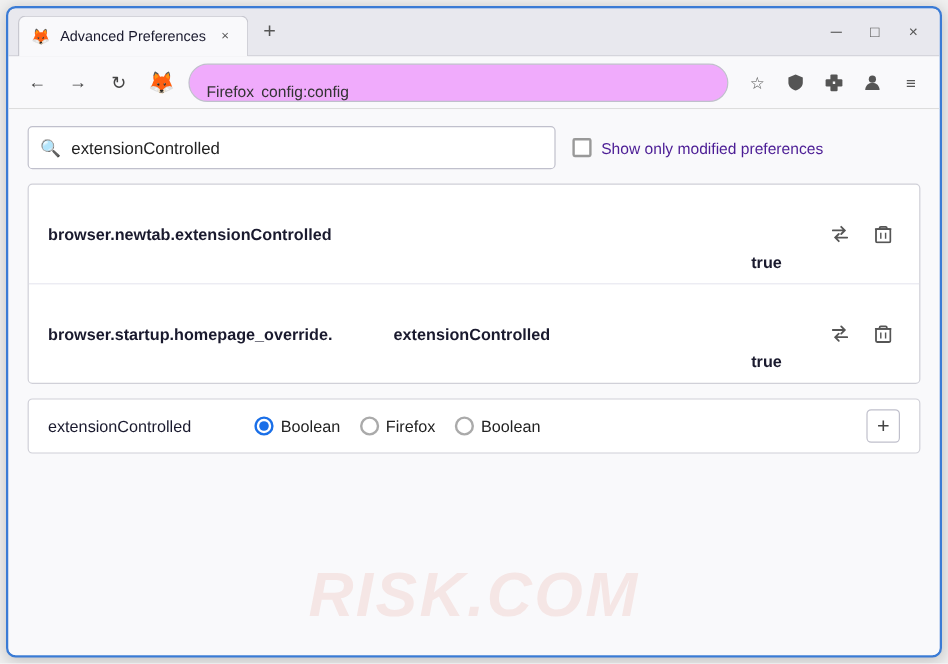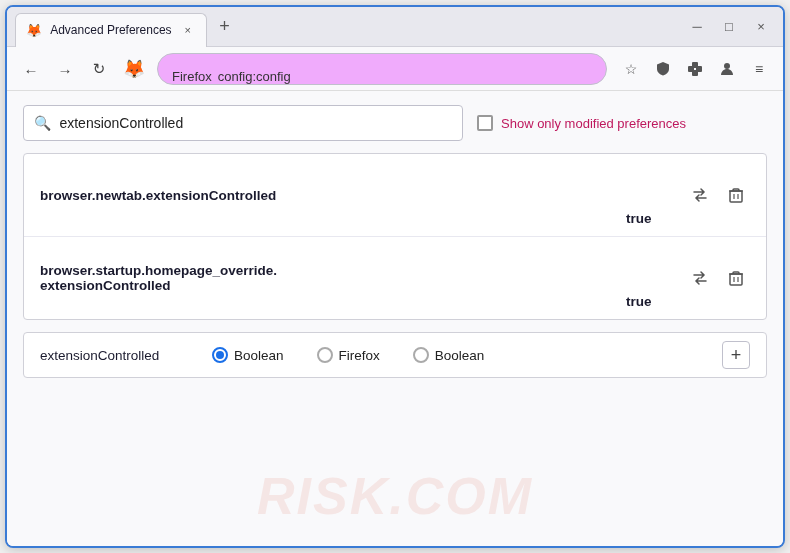--- a/index.html
+++ b/index.html
@@ -214,21 +214,21 @@
     .checkbox {
       width: 16px;
       height: 16px;
       border: 2px solid #999;
       border-radius: 2px;
       background: white;
       cursor: pointer;
     }
     .checkbox-label {
       font-size: 13px;
-      color: #be185d;
+      color: #4c1d95;
     }
     
     .results-table {
       background: white;
       border: 1px solid #d0d0d8;
       border-radius: 4px;
       overflow: hidden;
     }
     .result-row {
       display: flex;
@@ -279,21 +279,21 @@
       gap: 12px;
     }
     .add-row-name {
       font-size: 13.5px;
       color: #1a1a2e;
       min-width: 160px;
     }
     .radio-group {
       display: flex;
       align-items: flex-end;
-      gap: 33px;
+      gap: 16px;
       flex: 1;
     }
     .radio-option {
       display: flex;
       align-items: center;
       gap: 6px;
       cursor: pointer;
     }
     .radio-circle {
       width: 16px;
@@ -326,21 +326,20 @@
       justify-content: center;
       border: 1px solid #c0c0cc;
       border-radius: 4px;
       cursor: pointer;
       font-size: 18px;
       color: #444;
       background: white;
     }
     .multiline-name {
       display: flex;
-      flex-direction: column;
       flex: 1;
     }
   </style>
 </head>
 <body>
 
 <div class="browser-window">
 
   <div class="title-bar">
     <div class="tab">

